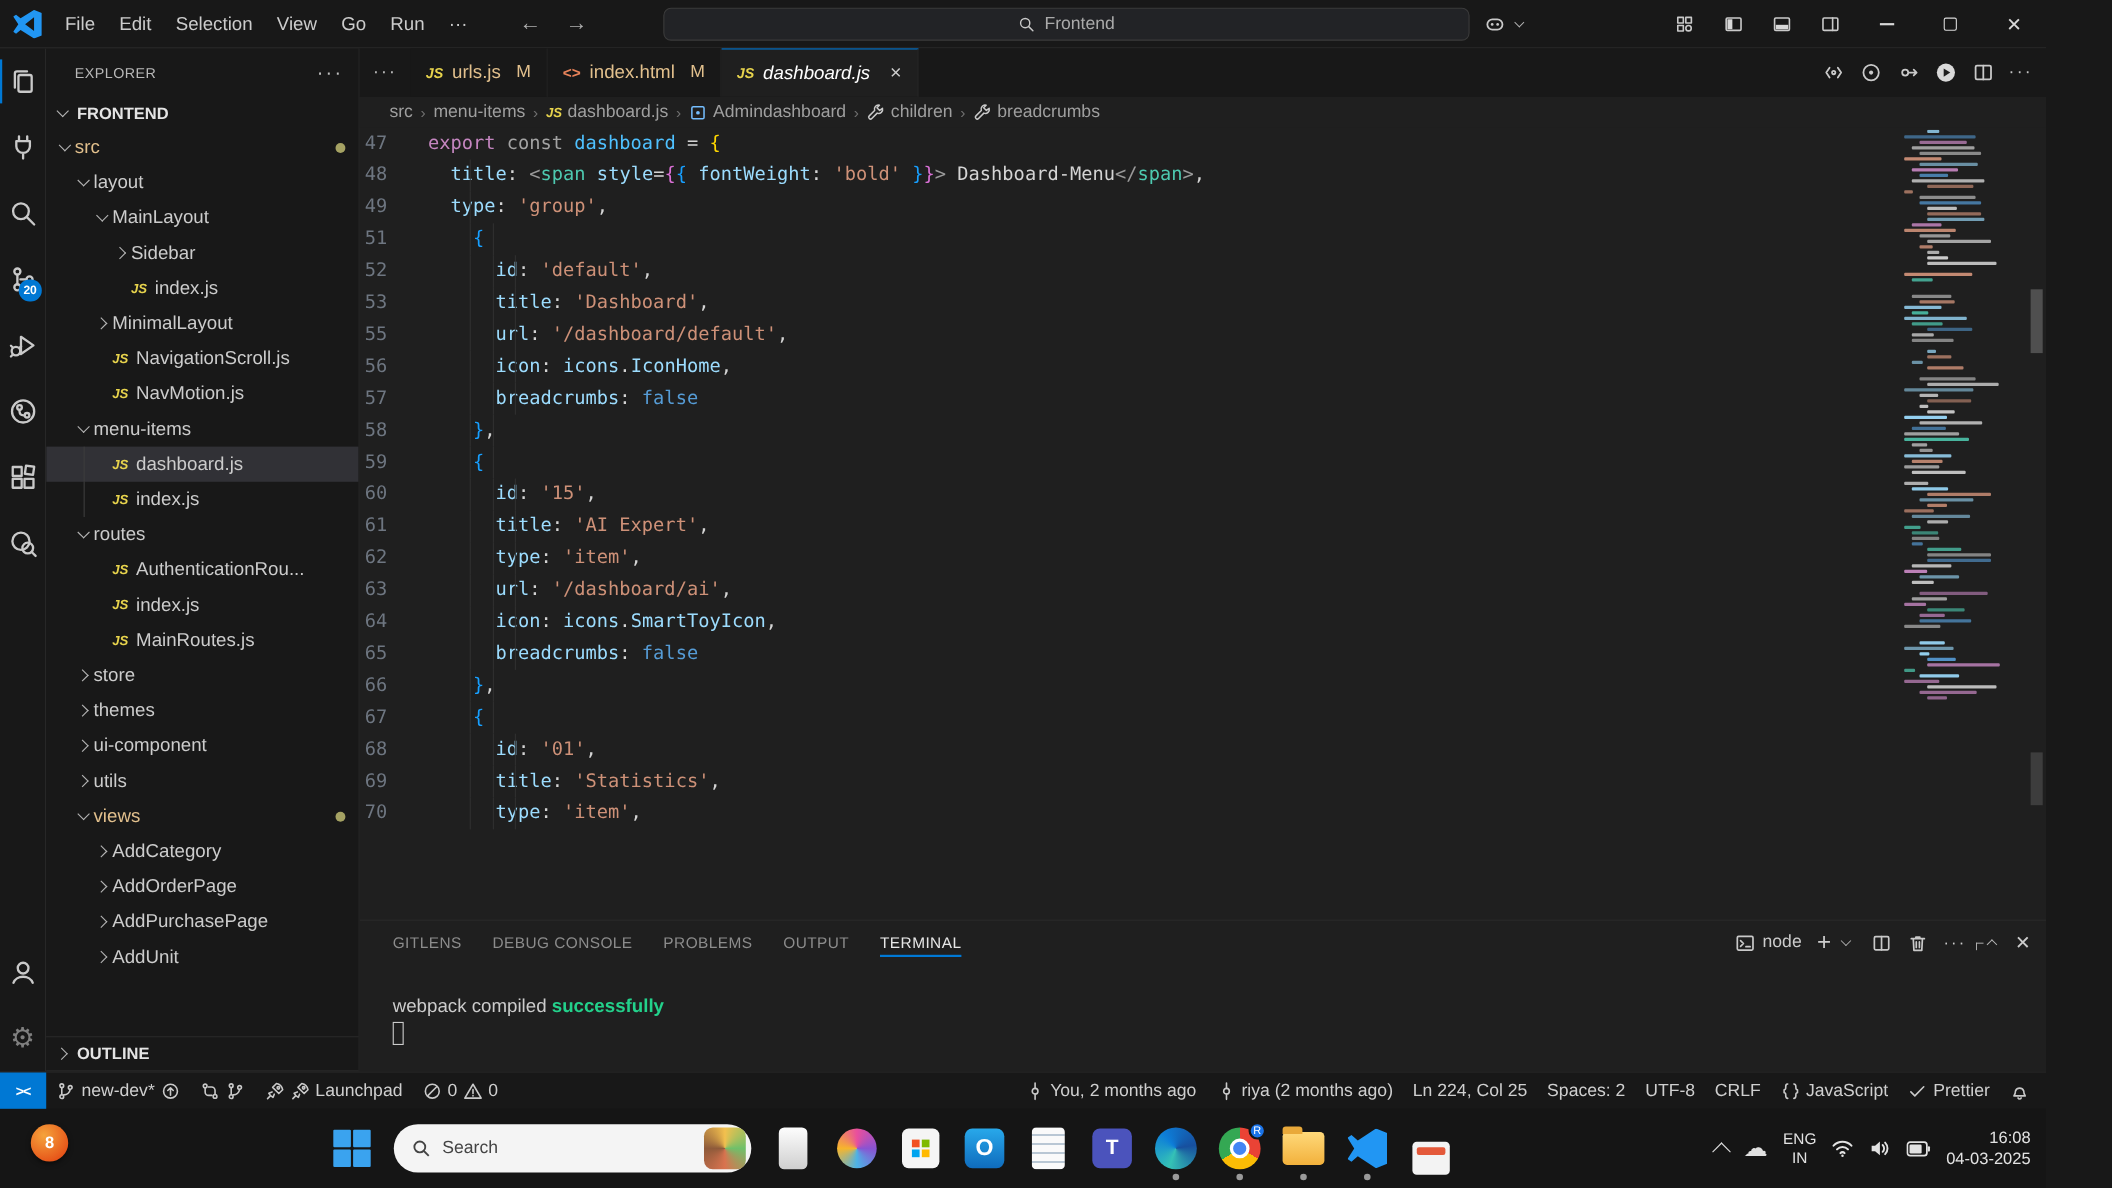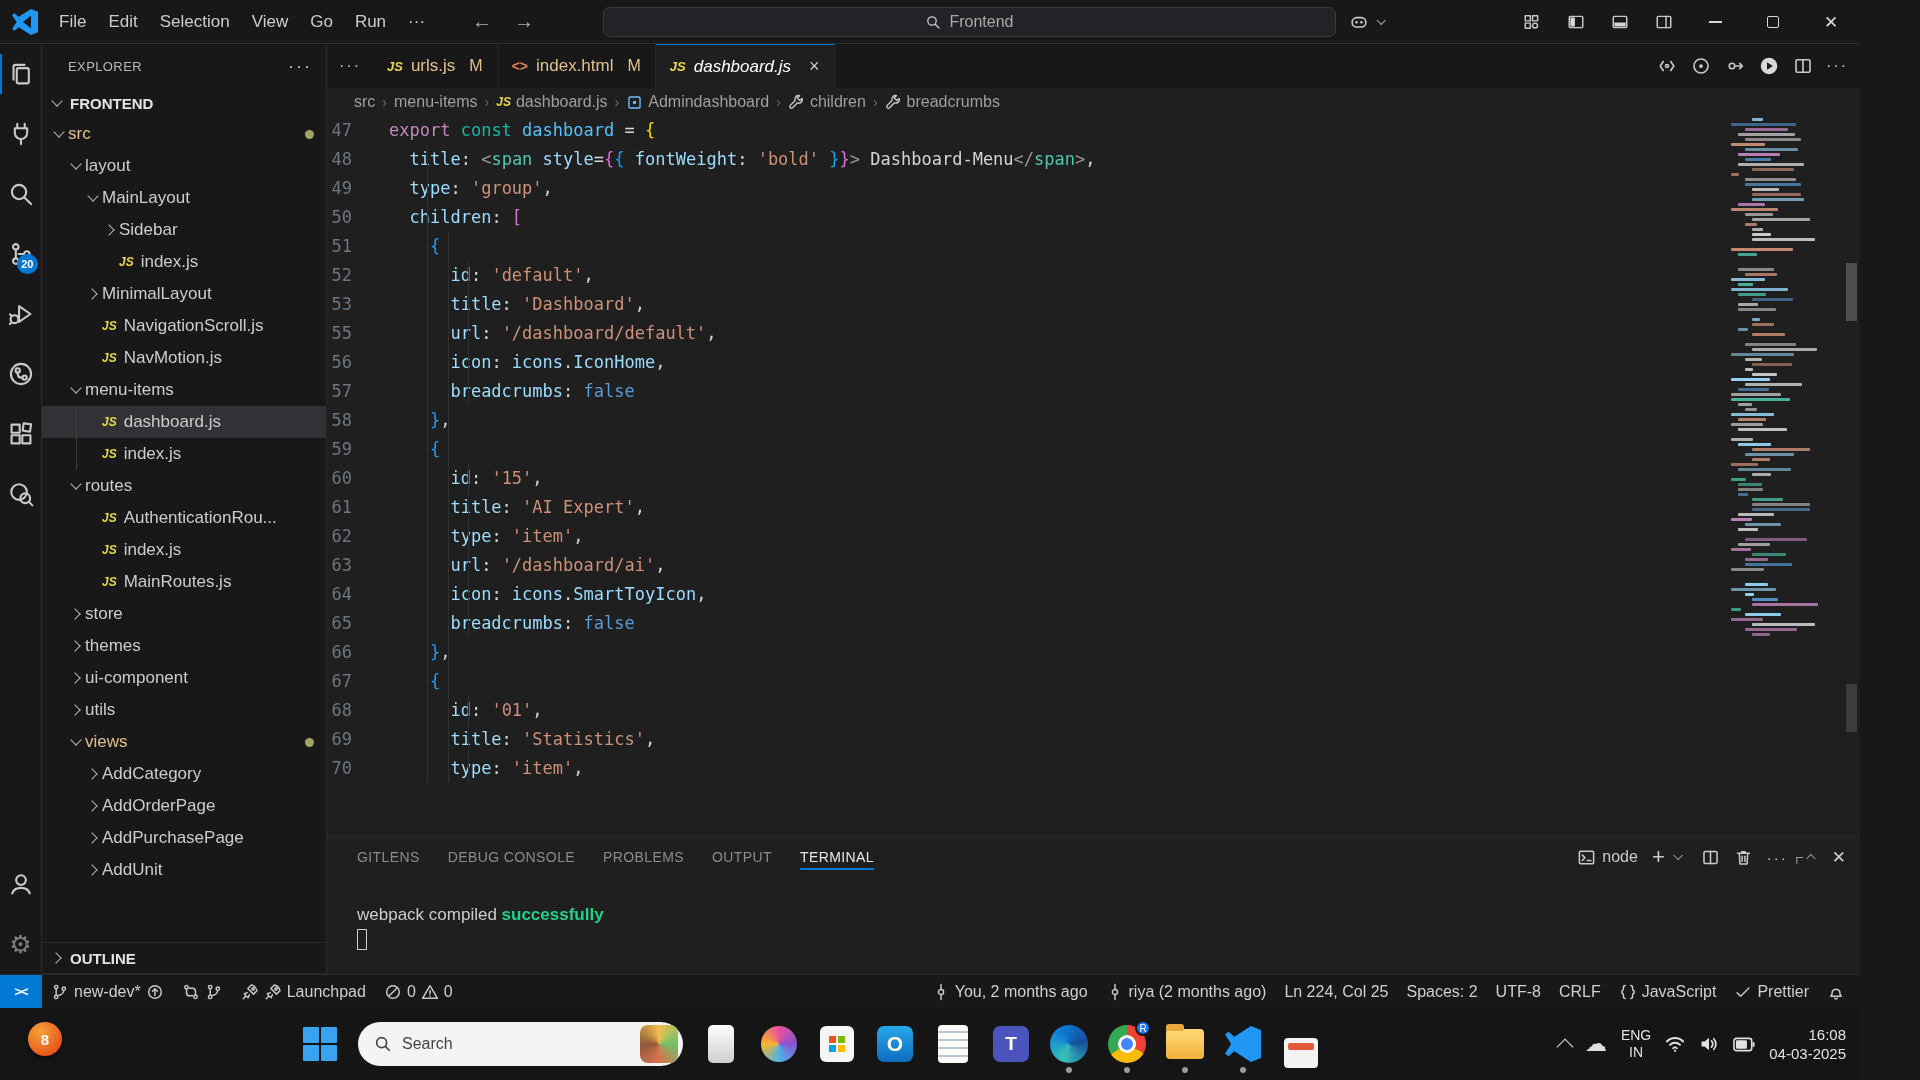--- a/index.html
+++ b/index.html
@@ -536,24 +536,23 @@
           <span class="bc-seg">
             <svg class="s-ic" viewBox="0 0 16 16">
               <path d="M13.4 4.2a3.4 3.4 0 0 1-4.5 4.1l-4.6 4.6a1.5 1.5 0 0 1-2.2-2.2l4.6-4.6a3.4 3.4 0 0 1 4.1-4.5L8.7 3.7l2.3 2.3z"></path>
             </svg>
             <span>breadcrumbs</span>
           </span>
         </div>
 
       <div class="code-wrap">
         <div class="code" id="code">
-            <div class="crow"><span class="ln">47</span><span style="color:#C586C0">export</span><span style="color:#D4D4D4"> </span><span style="color:#14b8a6">const</span><span style="color:#D4D4D4"> </span><span style="color:#4FC1FF">dashboard</span><span style="color:#D4D4D4"> = </span><span style="color:#FFD700">{</span></div>
+            <div class="crow"><span class="ln">47</span><span style="color:#C586C0">export</span><span style="color:#D4D4D4"> </span><span style="color:#a3a3a3">const</span><span style="color:#D4D4D4"> </span><span style="color:#4FC1FF">dashboard</span><span style="color:#D4D4D4"> = </span><span style="color:#FFD700">{</span></div>
             <div class="crow"><span class="ln">48</span><span class="guide" style="left:100px"></span><span style="color:#D4D4D4">  </span><span style="color:#9CDCFE">title</span><span style="color:#D4D4D4">: </span><span style="color:#9a9a9a">&lt;</span><span style="color:#4EC9B0">span</span><span style="color:#D4D4D4"> </span><span style="color:#9CDCFE">style</span><span style="color:#D4D4D4">=</span><span style="color:#DA70D6">{</span><span style="color:#179FFF">{</span><span style="color:#D4D4D4"> </span><span style="color:#9CDCFE">fontWeight</span><span style="color:#D4D4D4">: </span><span style="color:#CE9178">'bold'</span><span style="color:#D4D4D4"> </span><span style="color:#179FFF">}</span><span style="color:#DA70D6">}</span><span style="color:#9a9a9a">&gt;</span><span style="color:#D4D4D4"> Dashboard-Menu</span><span style="color:#9a9a9a">&lt;/</span><span style="color:#4EC9B0">span</span><span style="color:#9a9a9a">&gt;</span><span style="color:#D4D4D4">,</span></div>
             <div class="crow"><span class="ln">49</span><span class="guide" style="left:100px"></span><span style="color:#D4D4D4">  </span><span style="color:#9CDCFE">type</span><span style="color:#D4D4D4">: </span><span style="color:#CE9178">'group'</span><span style="color:#D4D4D4">,</span></div>
-            <div class="crow"><span class="ln">50</span><span class="guide" style="left:100px"></span><span style="color:#D4D4D4">  </span><span style="color:#9CDCFE">children</span><span style="color:#D4D4D4">: </span><span style="color:#DA70D6">[</span></div>
             <div class="crow"><span class="ln">51</span><span class="guide" style="left:100px"></span><span class="guide" style="left:120.5px"></span><span style="color:#D4D4D4">    </span><span style="color:#179FFF">{</span></div>
             <div class="crow"><span class="ln">52</span><span class="guide" style="left:100px"></span><span class="guide" style="left:120.5px"></span><span class="guide" style="left:141px"></span><span style="color:#D4D4D4">      </span><span style="color:#9CDCFE">id</span><span style="color:#D4D4D4">: </span><span style="color:#CE9178">'default'</span><span style="color:#D4D4D4">,</span></div>
             <div class="crow"><span class="ln">53</span><span class="guide" style="left:100px"></span><span class="guide" style="left:120.5px"></span><span class="guide" style="left:141px"></span><span style="color:#D4D4D4">      </span><span style="color:#9CDCFE">title</span><span style="color:#D4D4D4">: </span><span style="color:#CE9178">'Dashboard'</span><span style="color:#D4D4D4">,</span></div>
             <div class="crow"><span class="ln">55</span><span class="guide" style="left:100px"></span><span class="guide" style="left:120.5px"></span><span class="guide" style="left:141px"></span><span style="color:#D4D4D4">      </span><span style="color:#9CDCFE">url</span><span style="color:#D4D4D4">: </span><span style="color:#CE9178">'/dashboard/default'</span><span style="color:#D4D4D4">,</span></div>
             <div class="crow"><span class="ln">56</span><span class="guide" style="left:100px"></span><span class="guide" style="left:120.5px"></span><span class="guide" style="left:141px"></span><span style="color:#D4D4D4">      </span><span style="color:#9CDCFE">icon</span><span style="color:#D4D4D4">: </span><span style="color:#9CDCFE">icons</span><span style="color:#D4D4D4">.</span><span style="color:#9CDCFE">IconHome</span><span style="color:#D4D4D4">,</span></div>
             <div class="crow"><span class="ln">57</span><span class="guide" style="left:100px"></span><span class="guide" style="left:120.5px"></span><span class="guide" style="left:141px"></span><span style="color:#D4D4D4">      </span><span style="color:#9CDCFE">breadcrumbs</span><span style="color:#D4D4D4">: </span><span style="color:#569CD6">false</span></div>
             <div class="crow"><span class="ln">58</span><span class="guide" style="left:100px"></span><span class="guide" style="left:120.5px"></span><span style="color:#D4D4D4">    </span><span style="color:#179FFF">}</span><span style="color:#D4D4D4">,</span></div>
             <div class="crow"><span class="ln">59</span><span class="guide" style="left:100px"></span><span class="guide" style="left:120.5px"></span><span style="color:#D4D4D4">    </span><span style="color:#179FFF">{</span></div>
             <div class="crow"><span class="ln">60</span><span class="guide" style="left:100px"></span><span class="guide" style="left:120.5px"></span><span class="guide" style="left:141px"></span><span style="color:#D4D4D4">      </span><span style="color:#9CDCFE">id</span><span style="color:#D4D4D4">: </span><span style="color:#CE9178">'15'</span><span style="color:#D4D4D4">,</span></div>
             <div class="crow"><span class="ln">61</span><span class="guide" style="left:100px"></span><span class="guide" style="left:120.5px"></span><span class="guide" style="left:141px"></span><span style="color:#D4D4D4">      </span><span style="color:#9CDCFE">title</span><span style="color:#D4D4D4">: </span><span style="color:#CE9178">'AI Expert'</span><span style="color:#D4D4D4">,</span></div>

